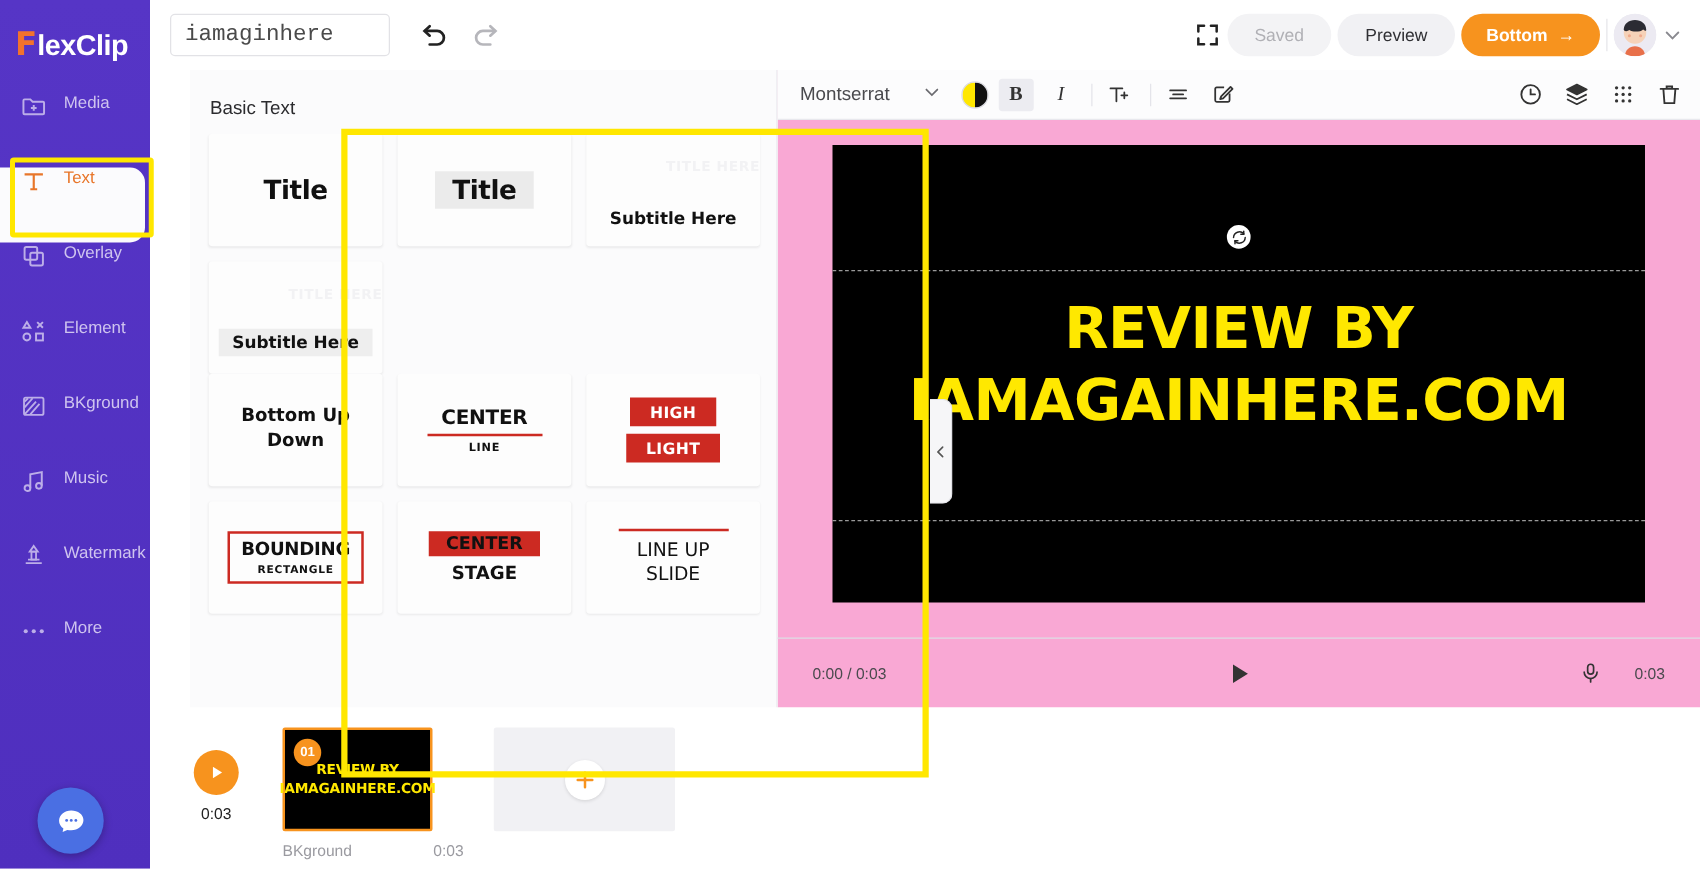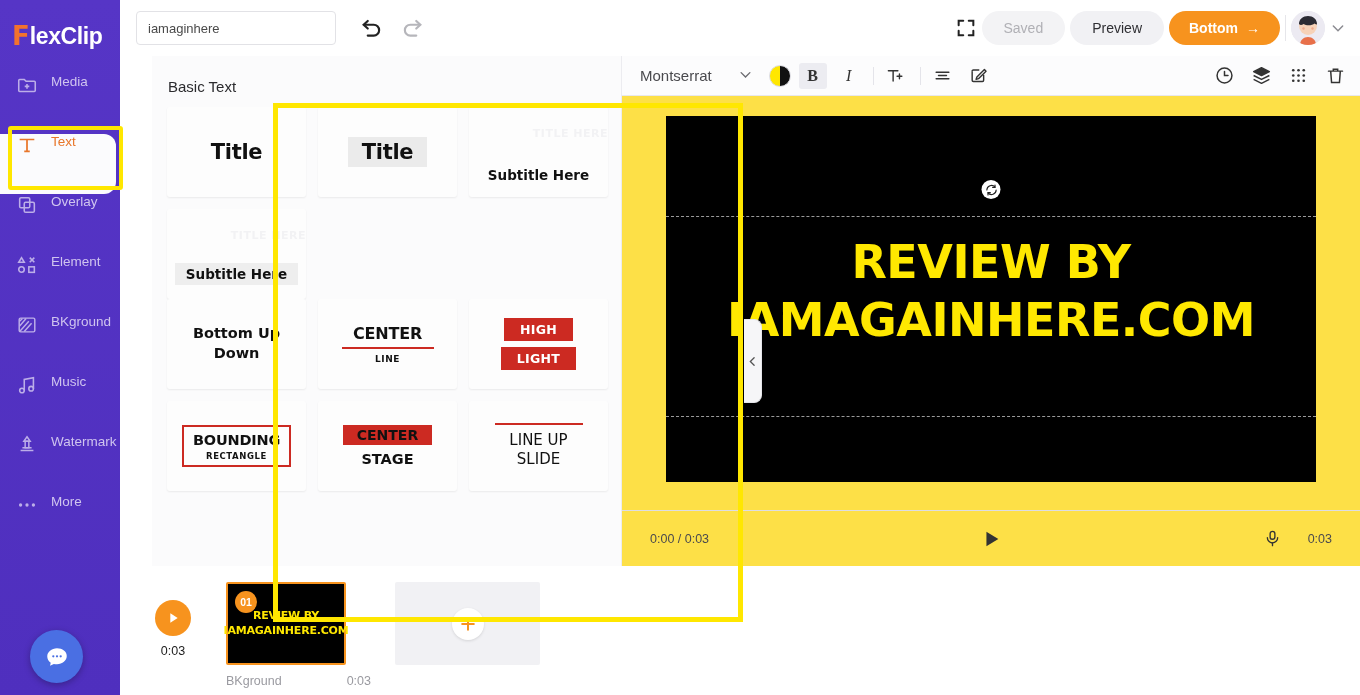--- a/index.html
+++ b/index.html
@@ -53,23 +53,23 @@
 
   
   .right { flex: 1; display: flex; flex-direction: column; position: relative; }
 
   
   .topbar {
     height: 56px; background: #fff; display: flex; align-items: center;
     padding: 0 14px 0 16px; flex: 0 0 56px; position: relative; z-index: 6;
   }
   .title-input {
-    width: 200px; height: 34px; border: 1px solid #e2e2e6; border-radius: 4px;
-    padding: 0 11px; font-size: 13px; color: #4a4a4a; background: #fff;
-    font-family: Liberation Sans, sans-serif; outline: none;
+    width: 176px; height: 34px; border: 1px solid #e2e2e6; border-radius: 4px;
+    padding: 0 11px; font-size: 18px; color: #4a4a4a; background: #fff;
+    font-family: Liberation Mono, monospace; outline: none;
   }
   .undo-redo { display: flex; gap: 16px; margin-left: 22px; }
   .ur-btn { width: 26px; height: 26px; cursor: pointer; display:block; }
   .topbar-right { margin-left: auto; display: flex; align-items: center; gap: 5px; }
   .expand-btn { width: 22px; height: 22px; cursor: pointer; }
   .saved-btn {
     background: #f3f3f5; color: #b0b0b5; border: none; border-radius: 17px;
     padding: 9px 22px; font-size: 14px; cursor: default;
     font-family: "Liberation Sans", sans-serif;
   }
@@ -157,21 +157,21 @@
 
   
   .collapse-handle {
     position: absolute; left: 592px; top: 263px; width: 18px; height: 84px;
     background: #f6f6f8; border: 1px solid #e5e5ea; border-left: none;
     border-radius: 0 8px 8px 0; display: flex; align-items: center; justify-content: center;
     cursor: pointer; z-index: 32;
   }
 
   
-  .stage { flex: 1; background: #fde047; display: flex; flex-direction: column; }
+  .stage { flex: 1; background: #f9a8d4; display: flex; flex-direction: column; }
   .edit-toolbar {
     height: 40px; background: #fcfcfd; display: flex; align-items: center;
     padding: 0 14px 0 18px; border-bottom: 1px solid #e8e8ed; flex: 0 0 40px;
   }
   .font-select {
     display: flex; align-items: center; gap: 26px; cursor: pointer;
     font-size: 15px; color: #4a4a4e; margin-right: 16px;
   }
   .color-swatch {
     width: 22px; height: 22px; border-radius: 50%; cursor: pointer;

